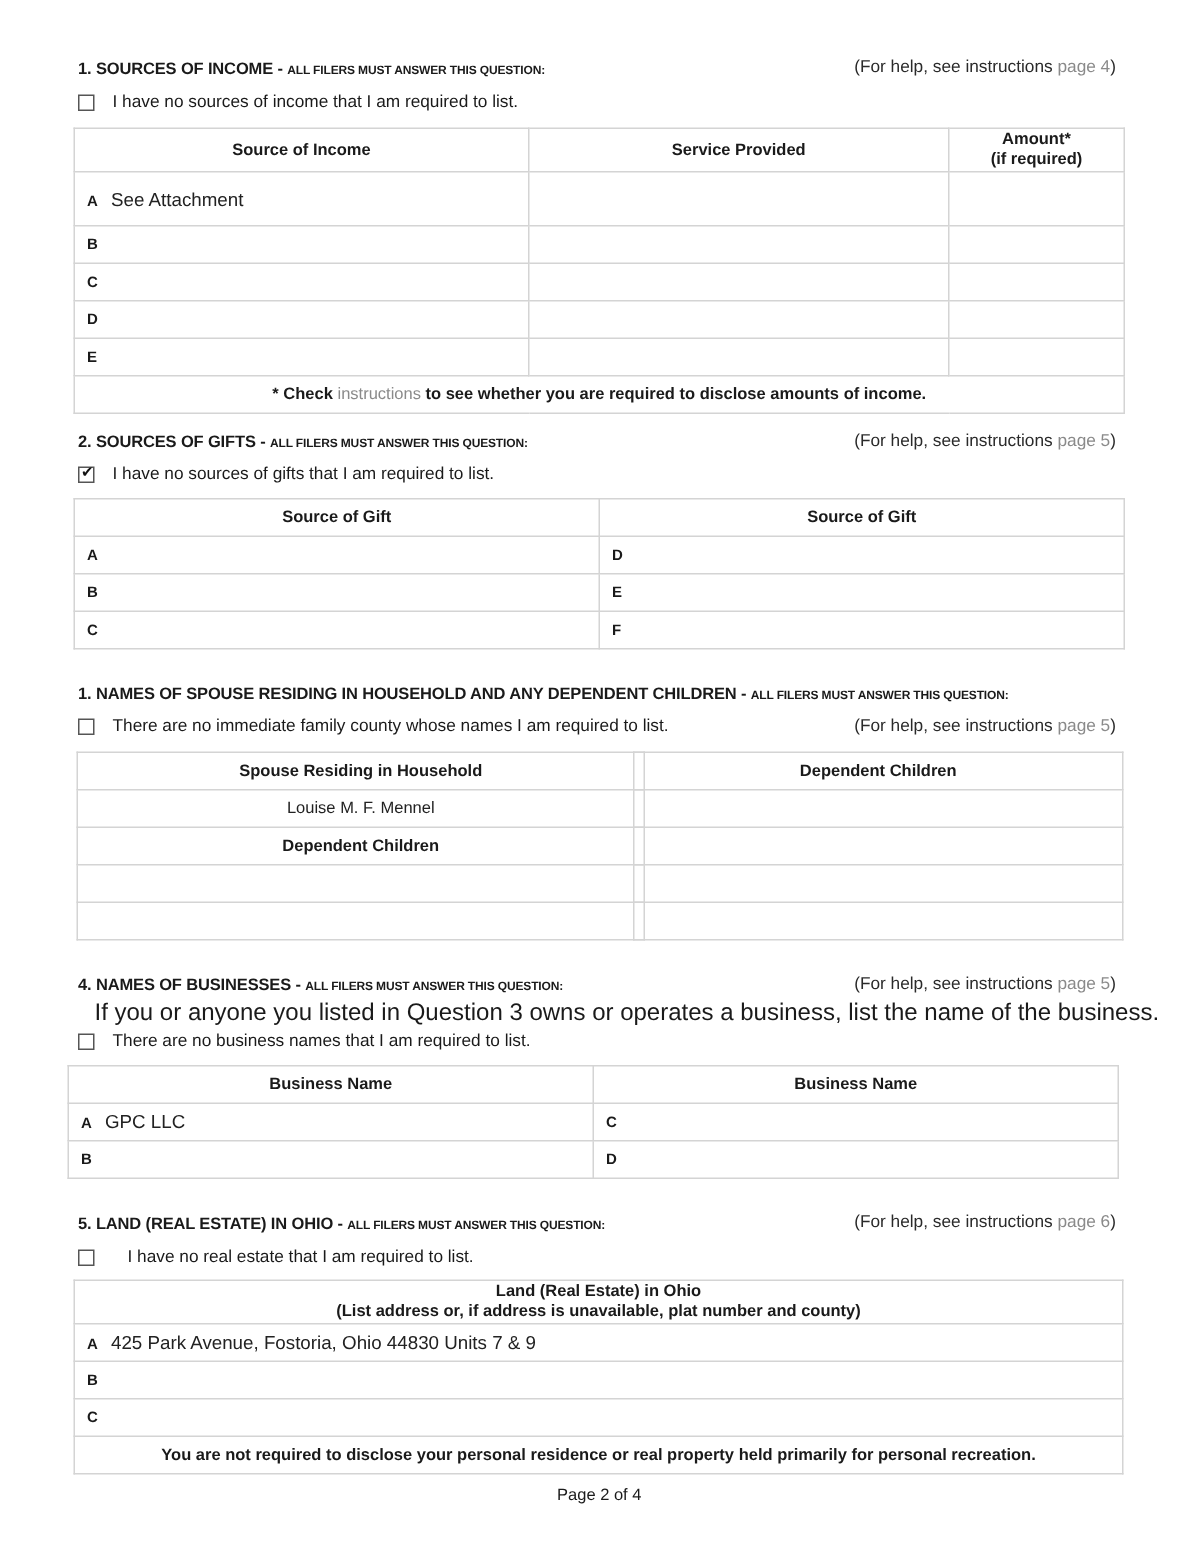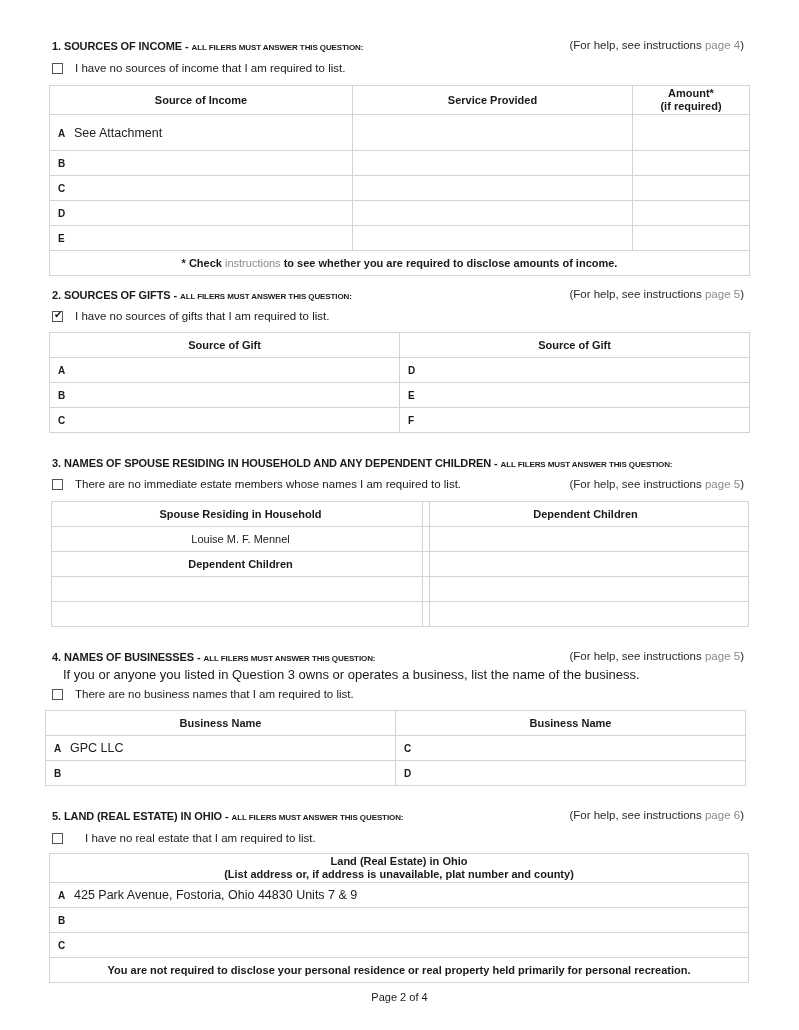--- a/index.html
+++ b/index.html
@@ -7,21 +7,21 @@
          font-family:"Liberation Sans", sans-serif; color:#1a1a1a; }
   .abs { position:absolute; }
   .sec-title { font-size:11px; font-weight:bold; letter-spacing:-0.1px; white-space:nowrap; }
   .sec-title .small { font-size:8px; font-weight:bold; }
   .help { font-size:11.5px; white-space:nowrap; color:#2a2a2a;padding-left:33px; }
   .help .pg { color:#8a8a8a; }
   .cbrow { font-size:11.5px; white-space:nowrap; display:flex; align-items:center; }
   .cb { width:11px; height:11px; border:1px solid #555; display:inline-block; margin-right:12px;
         position:relative; background:#fff; box-sizing:border-box; }
   .cb.checked::after { content:"\2714"; position:absolute; left:1px; top:-3px; font-size:10px; color:#111; }
-  .note { font-size:13px; white-space:nowrap; }
+  .note { font-size:16px; white-space:nowrap; }
   table.grid { position:absolute; border-collapse:collapse; table-layout:fixed; }
   table.grid td, table.grid th { border:1px solid #d4d4d4; padding:0 8px; font-size:11px; height:24px; box-sizing:border-box; }
   table.grid th { font-weight:bold; text-align:center; }
   .lt { font-weight:bold; font-size:10px; display:inline-block; width:16px; }
   .val { font-size:12.5px; font-family:"Liberation Sans", sans-serif; color:#222; }
   .foot { text-align:center; font-weight:bold; font-size:11px; }
   .foot .gray { color:#8a8a8a; font-weight:normal; }
   .pagenum { font-size:11px; width:100%; text-align:center; }
 </style>
 </head>
@@ -112,25 +112,25 @@
     <td><span class="lt">E</span></td>
   </tr>
   <tr style="height:25px">
     <td><span class="lt">C</span></td>
     <td><span class="lt">F</span></td>
   </tr>
 </tbody>
   </table>
 
 <div class="abs sec-title" style="left:52px;top:457px;">
-  <span>3.  NAMES OF SPOUSE RESIDING IN HOUSEHOLD AND ANY DEPENDENT CHILDREN - </span><span class="small">ALL FILERS MUST ANSWER THIS QUESTION:</span>
+  <span>1.  NAMES OF SPOUSE RESIDING IN HOUSEHOLD AND ANY DEPENDENT CHILDREN - </span><span class="small">ALL FILERS MUST ANSWER THIS QUESTION:</span>
 </div>
 <div class="abs cbrow" style="left:52px;top:478px;">
   <span class="cb"></span>
-  <span>There are no immediate estate members whose names I am required to list.</span>
+  <span>There are no immediate family county whose names I am required to list.</span>
 </div>
 <div class="abs help" style="right:55px;top:478px;">
   <span>(For help, see instructions </span><span class="pg">page 5</span><span>)</span>
 </div>
 <table class="grid" style="left:51px;top:501px;width:379px;">
   <tbody>
       <tr style="height:25px">
         <th>Spouse Residing in Household</th>
       </tr>
   <tr style="height:25px">

